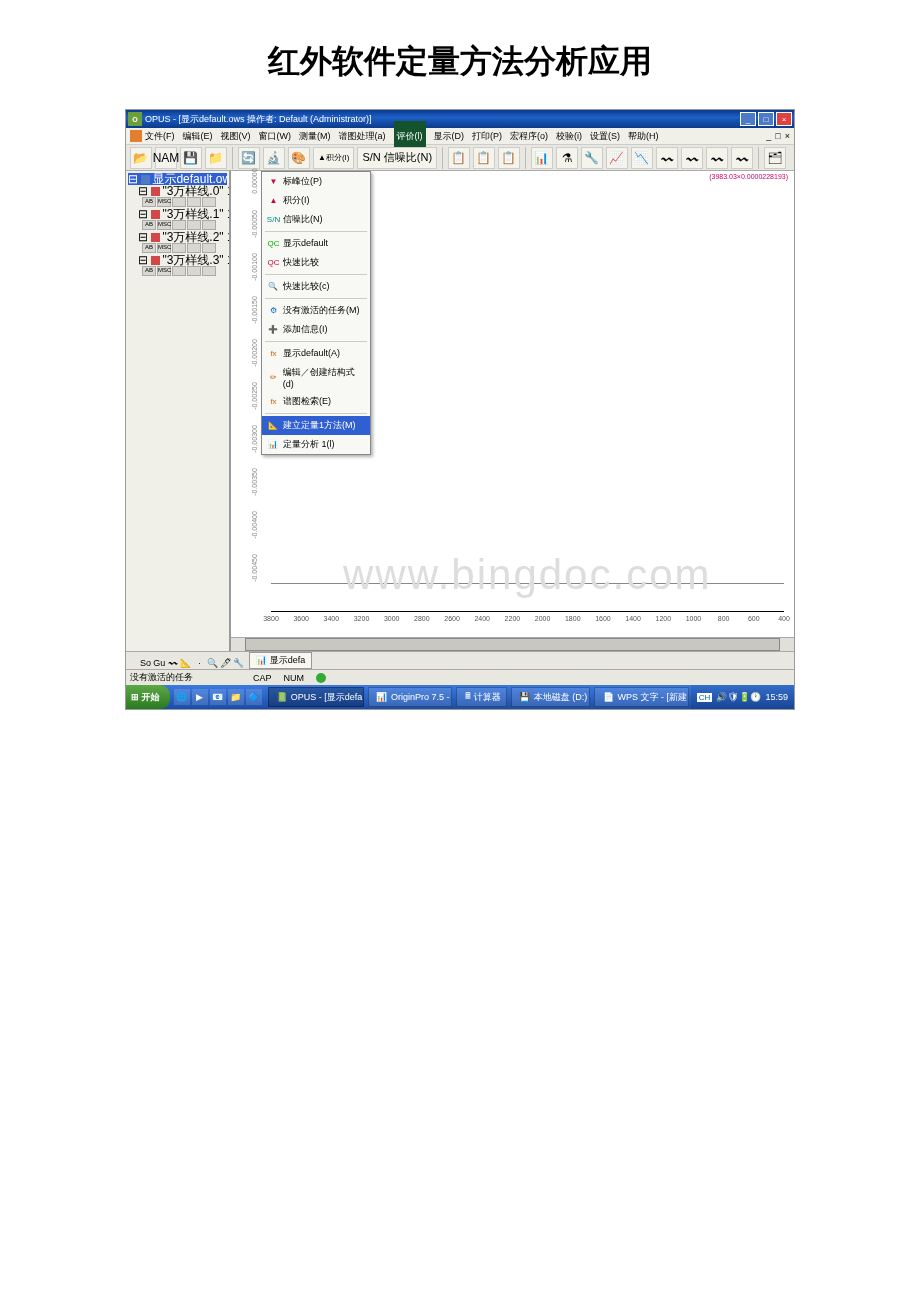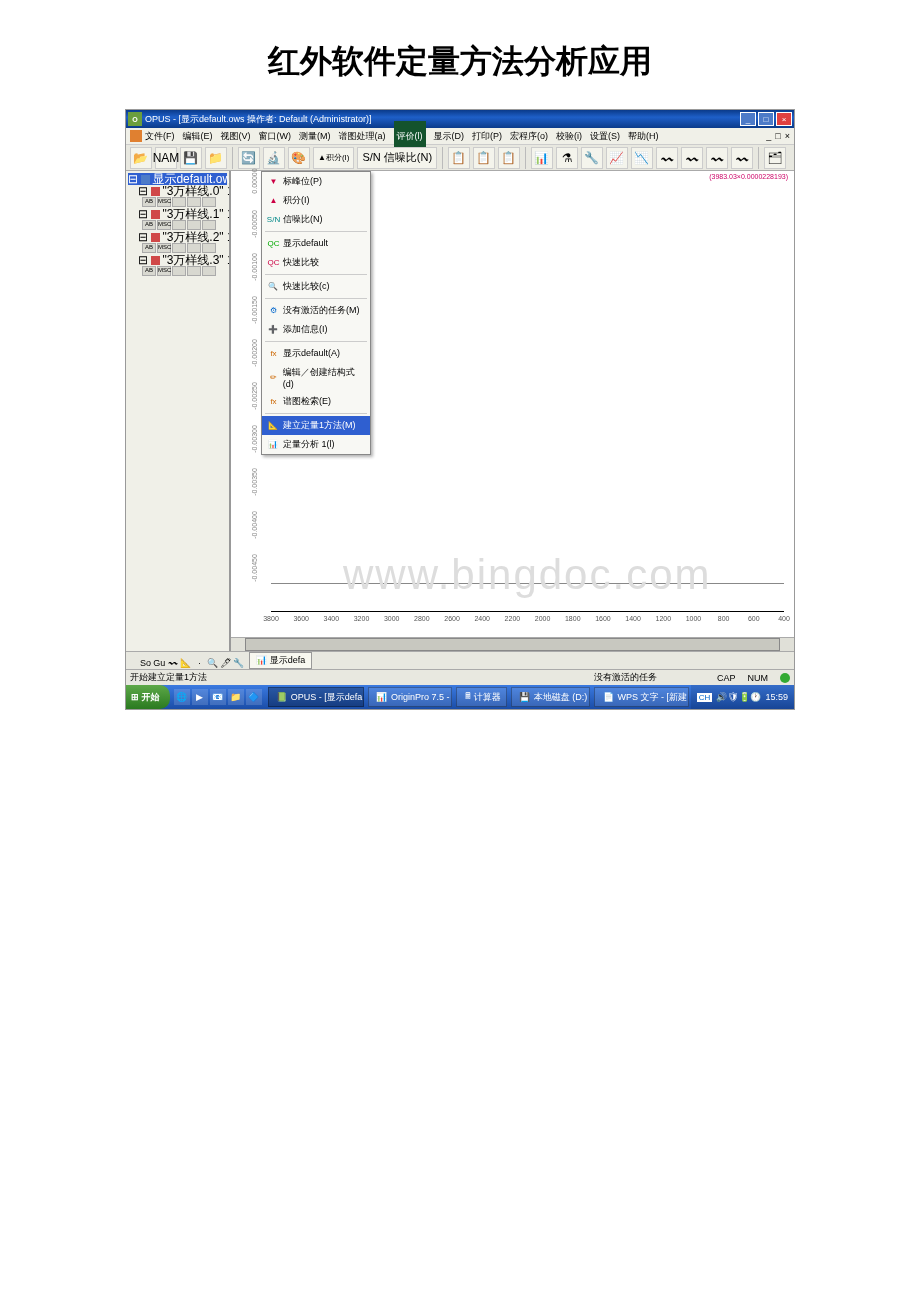--- a/index.html
+++ b/index.html
@@ -256,21 +256,20 @@
         <span class="bt-ico">📐</span>
         <span class="bt-ico">·</span>
         <span class="bt-ico">🔍</span>
         <span class="bt-ico">🖊</span>
         <span class="bt-ico">🔧</span>
       </div>
     <span class="bt-tab">📊 <span>显示defa</span></span>
   </div>
 
   <div class="statusbar">
-    <span class="msg">开始建立定量1方法</span>
     <span style="margin-right:60px">没有激活的任务</span>
     <span class="right">
       <span>CAP</span>
       <span>NUM</span>
       <span style="width:10px;height:10px;background:#3a3;border-radius:50%;display:inline-block"></span>
     </span>
   </div>
 
   <div class="taskbar">
     <div class="start-btn">

